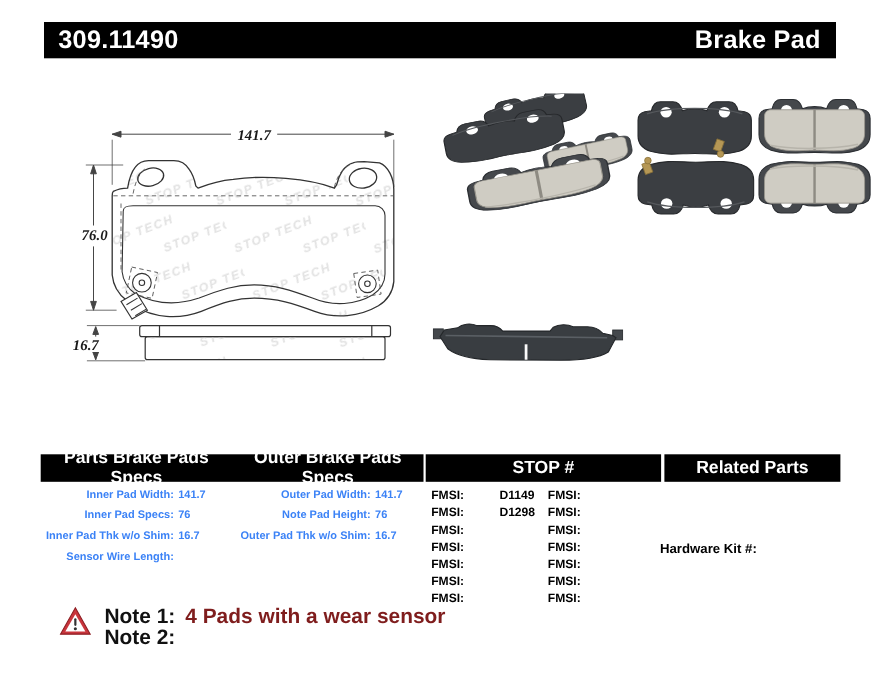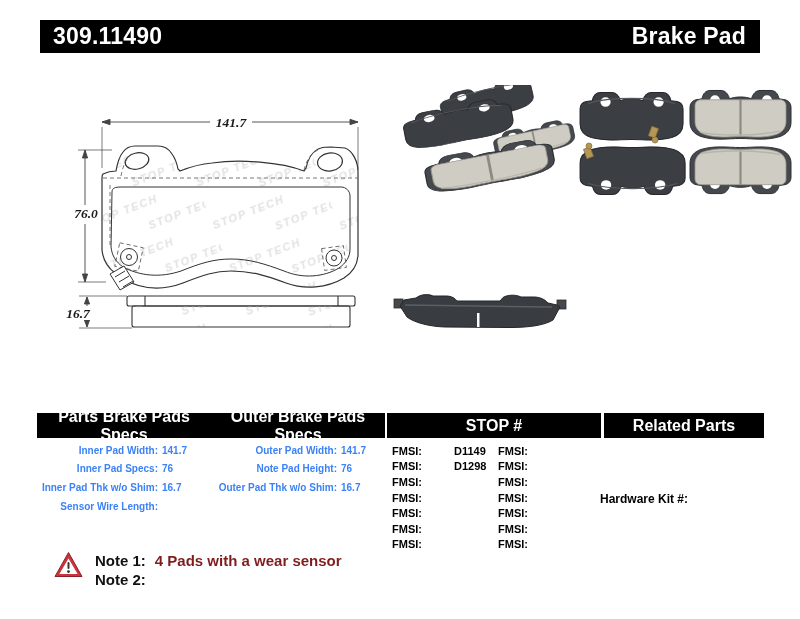--- a/index.html
+++ b/index.html
@@ -28,21 +28,21 @@
   #outer-col{left:205px;top:441px;width:190px;}
   #outer-col .lbl{width:132px;}
   .fmsirow{display:flex;height:15.6px;align-items:center;font-size:11px;font-weight:700;}
   .fmsirow .lbl{width:38px;text-align:left;}
   .fmsirow .val{margin-left:24px;}
   #fmsi-left{left:392px;top:443px;width:105px;}
   #fmsi-right{left:498px;top:443px;width:100px;}
   #related-col{left:600px;top:443px;width:178px;font-size:12px;font-weight:700;margin-top:48px;}
   #related-col .srow{height:15.6px;}
   
-  #notes{left:95px;top:551px;font-size:15px;font-weight:700;color:#111;}
+  #notes{left:95px;top:551px;font-size:19px;font-weight:700;color:#111;}
   .noterow{display:flex;height:19px;align-items:center;}
   .noterow .ntxt{margin-left:9px;}
   #note1-text{color:#7f1d1d;}
   svg{display:block;}
   .wmtext{font:italic 700 11px "Liberation Sans", sans-serif;fill:#e2e2e2;letter-spacing:1.5px;}
   .dimtext{font:italic 700 13.5px "Liberation Serif", serif;fill:#1a1a1a;}
 </style>
 </head>
 <body>
 

